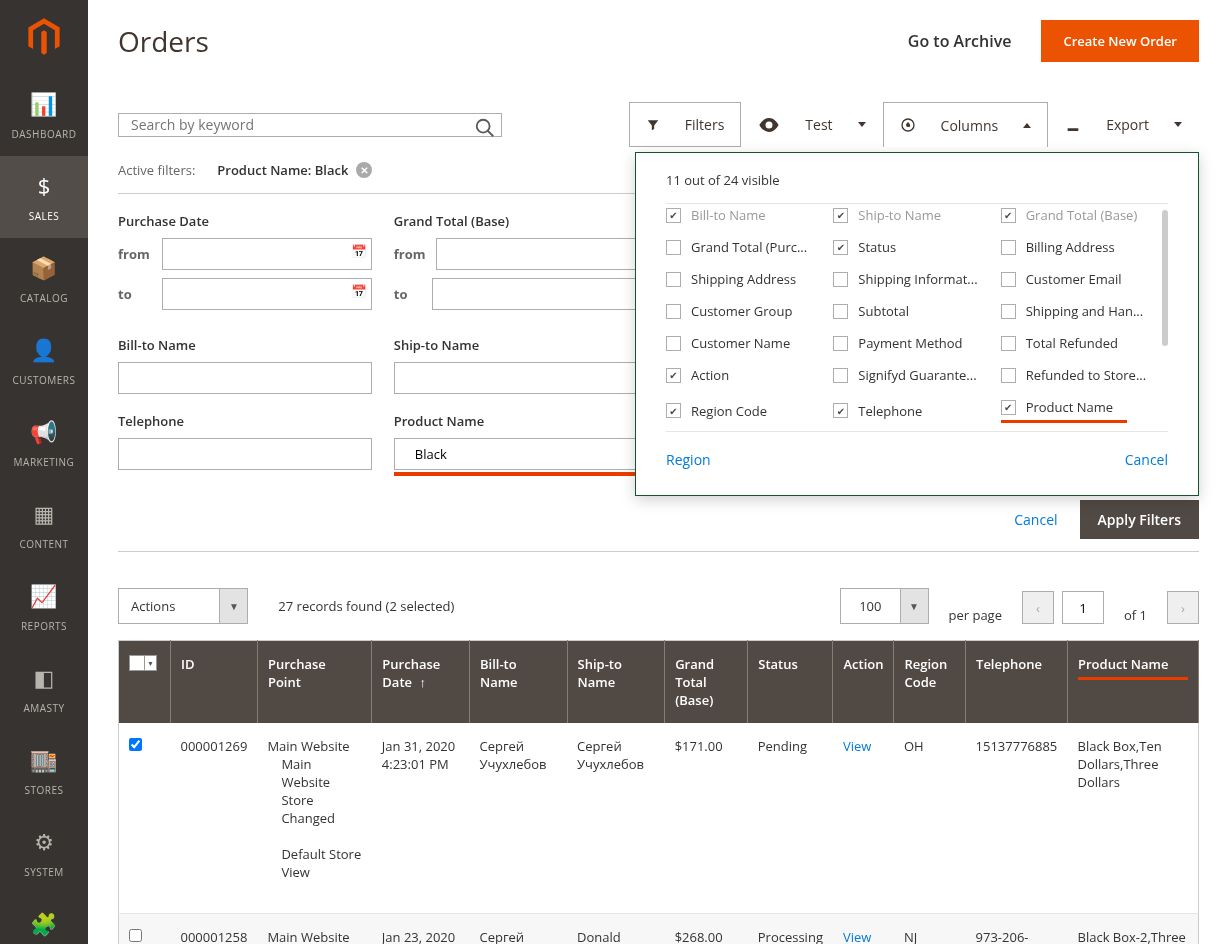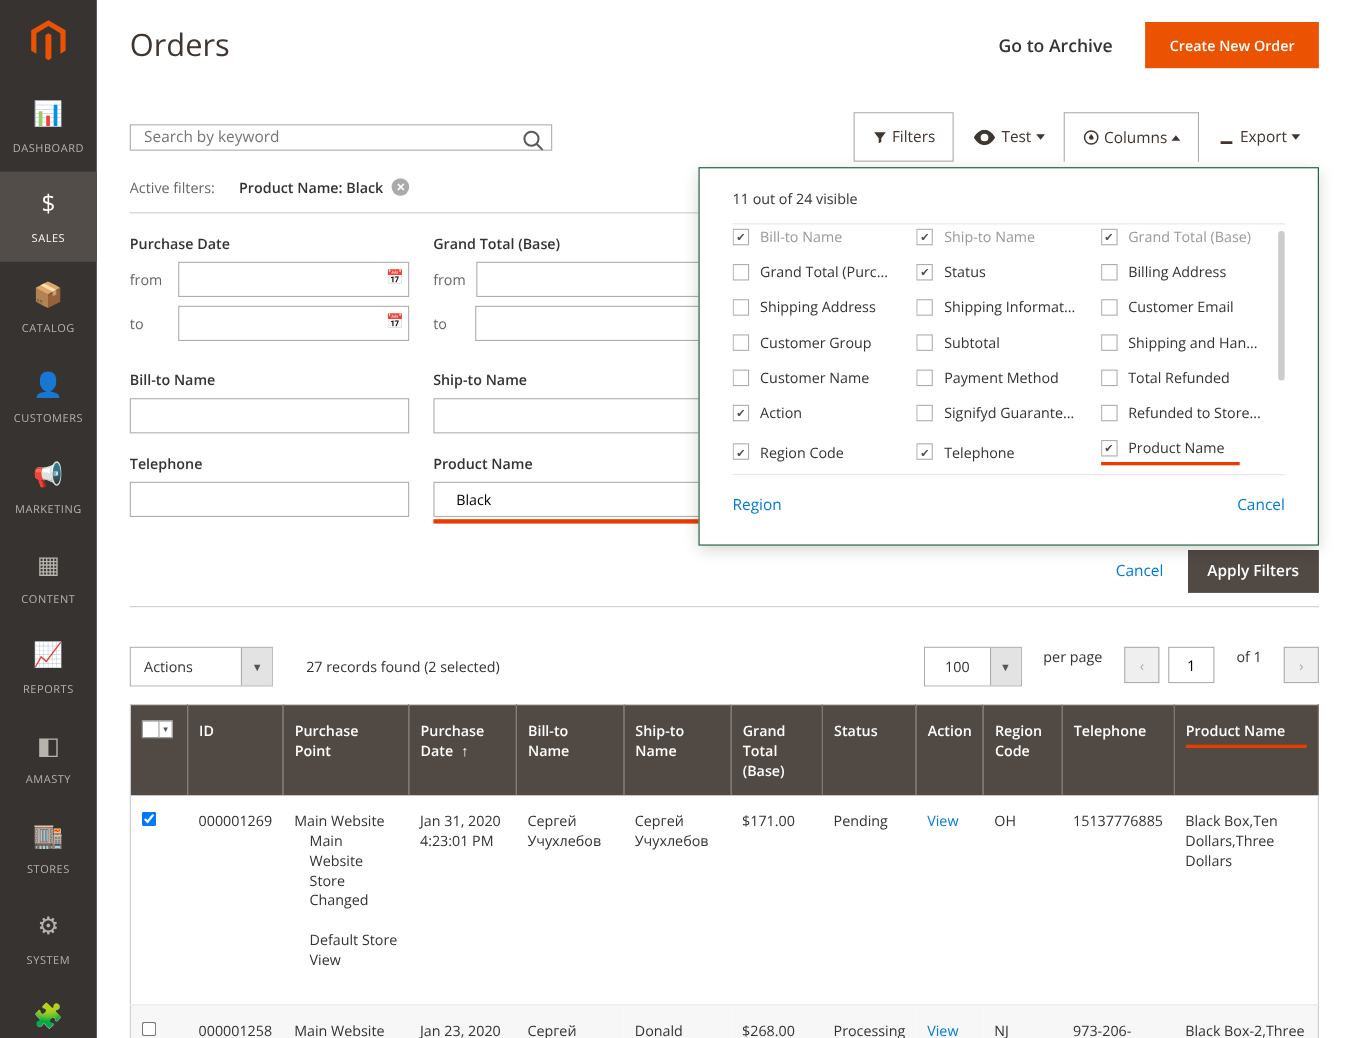--- a/index.html
+++ b/index.html
@@ -15,47 +15,47 @@
 .main{flex:1;padding:0 30px 30px 30px;position:relative;min-width:0}
 .header{display:flex;align-items:center;padding:20px 0}
 .page-title{font-size:28px;font-weight:400;color:#41362f;flex:1}
 .archive-link{font-size:16px;font-weight:600;color:#333;margin-right:30px;cursor:pointer}
 .btn-primary{background:#eb5202;color:#fff;border:none;padding:12px 22px;font-size:13px;font-weight:600;cursor:pointer}
 .toolbar{display:flex;align-items:center;margin-top:20px;gap:22px}
 .search-wrap{position:relative;width:384px}
 .search-input{width:100%;height:24px;border:1px solid #adadad;padding:0 40px 0 12px;font-size:14px}
 .search-btn{position:absolute;right:6px;top:4px;border:none;background:none;cursor:pointer}
 .toolbar-right{margin-left:auto;display:flex;gap:0}
-.tbtn{display:flex;align-items:center;gap:4px;padding:8px 16px;cursor:pointer;font-size:14px;color:#41362f;border:1px solid transparent}
+.tbtn{display:flex;align-items:center;gap:25px;padding:8px 16px;cursor:pointer;font-size:14px;color:#41362f;border:1px solid transparent}
 .tbtn.filters{border:1px solid #adadad;background:#fff}
 .tbtn.columns{border:1px solid #adadad;border-bottom:none;background:#fff;position:relative;z-index:51}
 .active-filters{display:flex;align-items:center;padding:14px 0;font-size:13px}
 .af-label{color:#666;margin-right:22px}
 .chip{font-weight:600;color:#333;display:flex;align-items:center;gap:8px}
 .chip-x{width:16px;height:16px;border-radius:50%;background:#aaa;color:#fff;display:inline-flex;align-items:center;justify-content:center;font-size:10px;cursor:pointer}
 .clear-all{margin-left:auto;color:#007bdb;cursor:pointer}
 .hr{border:none;border-top:1px solid #ccc;margin:0 0 18px 0}
 .filter-grid{display:grid;grid-template-columns:repeat(4,1fr);gap:18px 22px}
 .fg-field label{display:block;font-weight:600;margin-bottom:8px;color:#333}
-.fg-field .sublabel{font-weight:400;color:#666;font-size:13px}
+.fg-field .sublabel{font-weight:700;color:#666;font-size:13px}
 .row{display:flex;align-items:center;gap:10px;margin-bottom:8px}
 .row .sublabel{width:34px}
 .inp{height:32px;border:1px solid #adadad;width:100%;padding:0 20px;font-size:13px}
 .date-wrap{position:relative;flex:1}
 .date-wrap .cal{position:absolute;right:4px;top:4px;color:#555}
 .filter-actions{display:flex;justify-content:flex-end;gap:22px;margin:24px 0 12px 0;align-items:center}
 .cancel-link{color:#007bdb;cursor:pointer;font-size:14px}
 .btn-dark{background:#514943;color:#fff;border:none;padding:10px 18px;font-size:14px;font-weight:600;cursor:pointer}
 .underline-red{height:4px;background:#eb3c00;margin-top:2px}
 .grid-controls{display:flex;align-items:center;margin:36px 0 16px 0}
 .actions-dd{display:flex;border:1px solid #adadad}
 .actions-dd .lbl{padding:8px 44px 8px 12px;background:#fff}
 .actions-dd .arr{width:28px;background:#e3e3e3;border-left:1px solid #adadad;display:flex;align-items:center;justify-content:center;font-size:10px;color:#555}
 .records-found{margin-left:30px;color:#333}
-.pager{margin-left:auto;display:flex;align-items:flex-start;gap:8px}
+.pager{margin-left:auto;display:flex;align-items:flex-end;gap:8px}
 .per-page-wrap{display:flex;border:1px solid #adadad}
 .per-page-wrap .val{padding:8px 18px;background:#fff}
 .per-page-wrap .arr{width:28px;background:#e3e3e3;border-left:1px solid #adadad;display:flex;align-items:center;justify-content:center;font-size:10px;color:#555}
 .pg-lbl{margin:0 12px;color:#333}
 .pg-btn{width:32px;height:33px;border:1px solid #adadad;background:#efefef;color:#aaa;display:flex;align-items:center;justify-content:center;cursor:pointer}
 .pg-input{width:42px;height:33px;border:1px solid #adadad;text-align:center}
 table.grid{width:100%;border-collapse:collapse;border:1px solid #ccc}
 table.grid th{background:#514943;color:#fff;text-align:left;padding:14px 10px;font-size:13px;font-weight:600;border-right:1px solid #837d76;vertical-align:top}
 table.grid th.sortable .sort-arr{margin-left:4px}
 table.grid td{padding:14px 10px;border-bottom:1px solid #e5e5e5;vertical-align:top;font-size:13px;color:#333}

